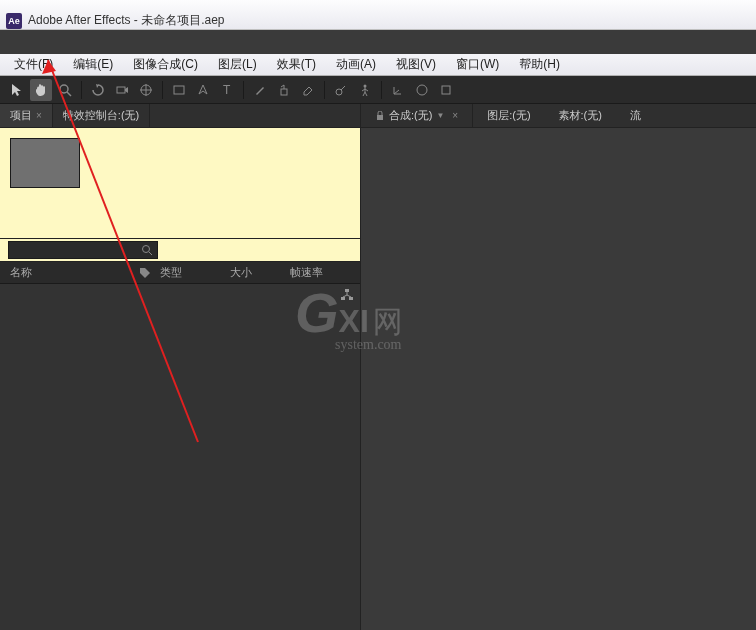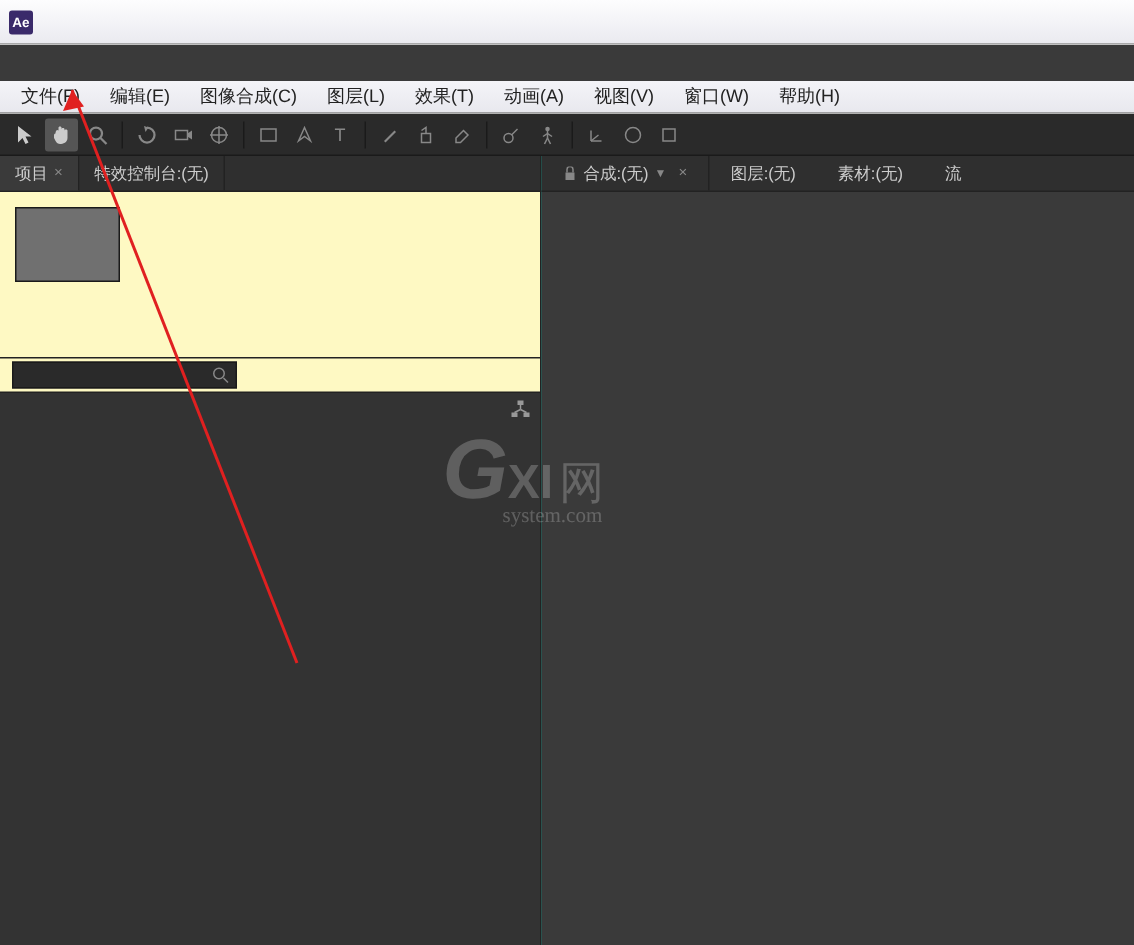--- a/index.html
+++ b/index.html
@@ -1,18 +1,18 @@
 <!DOCTYPE html>
 <html><head>
   <meta charset="utf-8">
   <style>
     * { margin: 0; padding: 0; box-sizing: border-box; font-family: "Microsoft YaHei", Arial, sans-serif; }
     body { width: 756px; height: 630px; background: #3a3a3a; overflow: hidden; position: relative; }
     
-    .titlebar { height: 30px; background: linear-gradient(#fdfdfe, #eaeaf0); display: flex; align-items: center; padding-left: 6px; border-bottom: 1px solid #c0c0c0; }
+    .titlebar { height: 30px; background: linear-gradient(#fdfdfe, #eaeaf0); display: flex; align-items: flex-end; padding-left: 6px; border-bottom: 1px solid #c0c0c0; }
     .titlebar-icon { width: 16px; height: 16px; background: #3a2a6a; color: #fff; font-size: 9px; font-weight: bold; display: flex; align-items: center; justify-content: center; border-radius: 2px; margin-right: 6px; }
     .titlebar-text { font-size: 12px; color: #333; }
     
     .menubar { height: 22px; background: linear-gradient(#f4f4f8, #e8e8ee); display: flex; align-items: center; padding-left: 4px; border-bottom: 1px solid #b0b0b0; margin-top: 24px; }
     .menubar-item { font-size: 12px; color: #222; padding: 2px 10px; cursor: pointer; }
     
     .toolbar { height: 28px; background: #2a2a2a; display: flex; align-items: center; padding-left: 6px; gap: 2px; border-bottom: 1px solid #1a1a1a; }
     .tool-btn { width: 22px; height: 22px; display: flex; align-items: center; justify-content: center; cursor: pointer; border-radius: 2px; }
     .tool-btn.selected { background: #555; }
     .tool-btn svg { width: 14px; height: 14px; }
@@ -55,20 +55,21 @@
     .watermark .cn { font-size: 30px; }
     .watermark .sys { font-size: 14px; margin-left: 40px; display: block; margin-top:-8px;font-family:Liberation Serif, serif; }
     
     .annotation-arrow { position: absolute; top: 52px; left: 38px; pointer-events: none; z-index: 100; }
   </style>
 </head>
 <body>
 
 <div class="titlebar">
   <div class="titlebar-icon">Ae</div>
+  <div class="titlebar-text">Adobe After Effects - 未命名项目.aep</div>
 </div>
 
 <div class="menubar">
   <div class="menubar-item">文件(F)</div>
   <div class="menubar-item">编辑(E)</div>
   <div class="menubar-item">图像合成(C)</div>
   <div class="menubar-item">图层(L)</div>
   <div class="menubar-item">效果(T)</div>
   <div class="menubar-item">动画(A)</div>
   <div class="menubar-item">视图(V)</div>
@@ -198,20 +199,31 @@
     <div class="thumb-area">
       <div class="thumb"></div>
     </div>
     <div class="search-row">
       <input class="search-input" placeholder="" style="">
       <svg class="search-icon" viewBox="0 0 14 14">
           <circle cx="6" cy="6" r="3.5" stroke="#888" fill="none"></circle>
           <line x1="9" y1="9" x2="12" y2="12" stroke="#888"></line>
         </svg>
     </div>
+    <div class="cols-header">
+      <div class="col-name">名称</div>
+      <div class="col-tag">
+        <svg width="12" height="12" viewBox="0 0 12 12">
+            <path d="M1 1 L6 1 L11 6 L6 11 L1 6 Z" fill="#888"></path>
+          </svg>
+      </div>
+      <div class="col-type">类型</div>
+      <div class="col-size">大小</div>
+      <div class="col-rate">帧速率</div>
+    </div>
     <div class="proj-body">
       <svg class="proj-icon-tr" viewBox="0 0 14 14">
           <rect x="5" y="1" width="4" height="3" fill="#999"></rect>
           <rect x="1" y="9" width="4" height="3" fill="#999"></rect>
           <rect x="9" y="9" width="4" height="3" fill="#999"></rect>
           <line x1="7" y1="4" x2="7" y2="7" stroke="#999"></line>
           <line x1="3" y1="9" x2="7" y2="7" stroke="#999"></line>
           <line x1="11" y1="9" x2="7" y2="7" stroke="#999"></line>
         </svg>
     </div>

